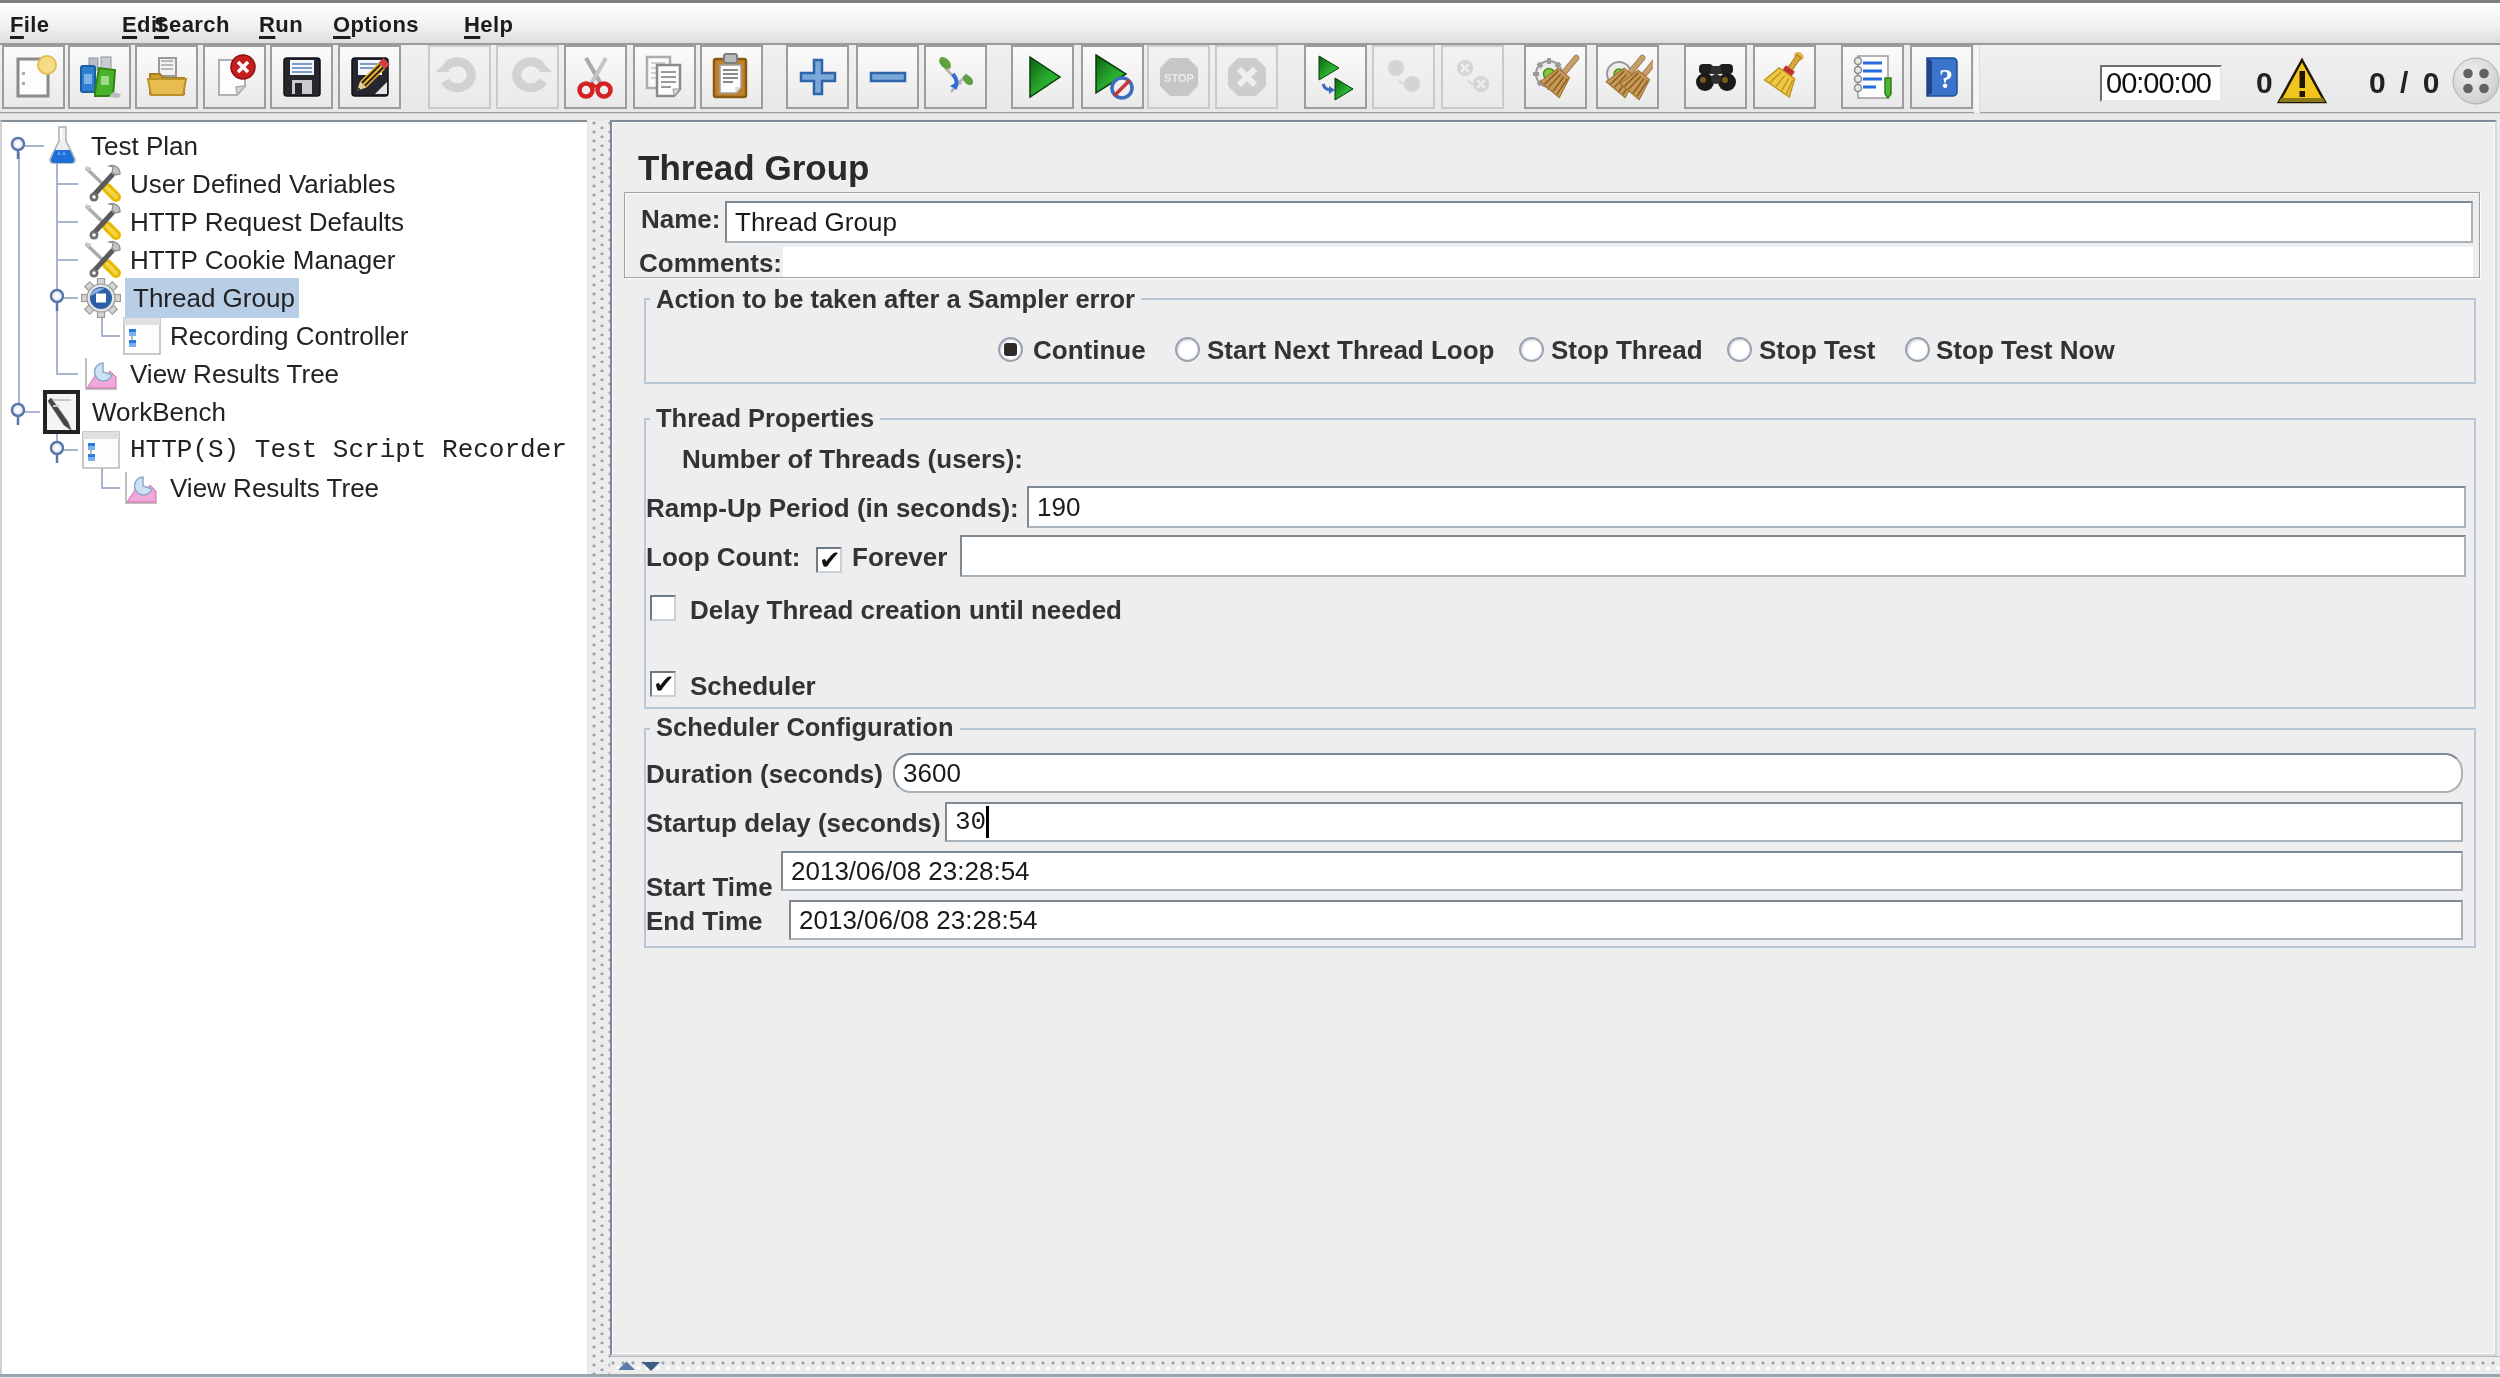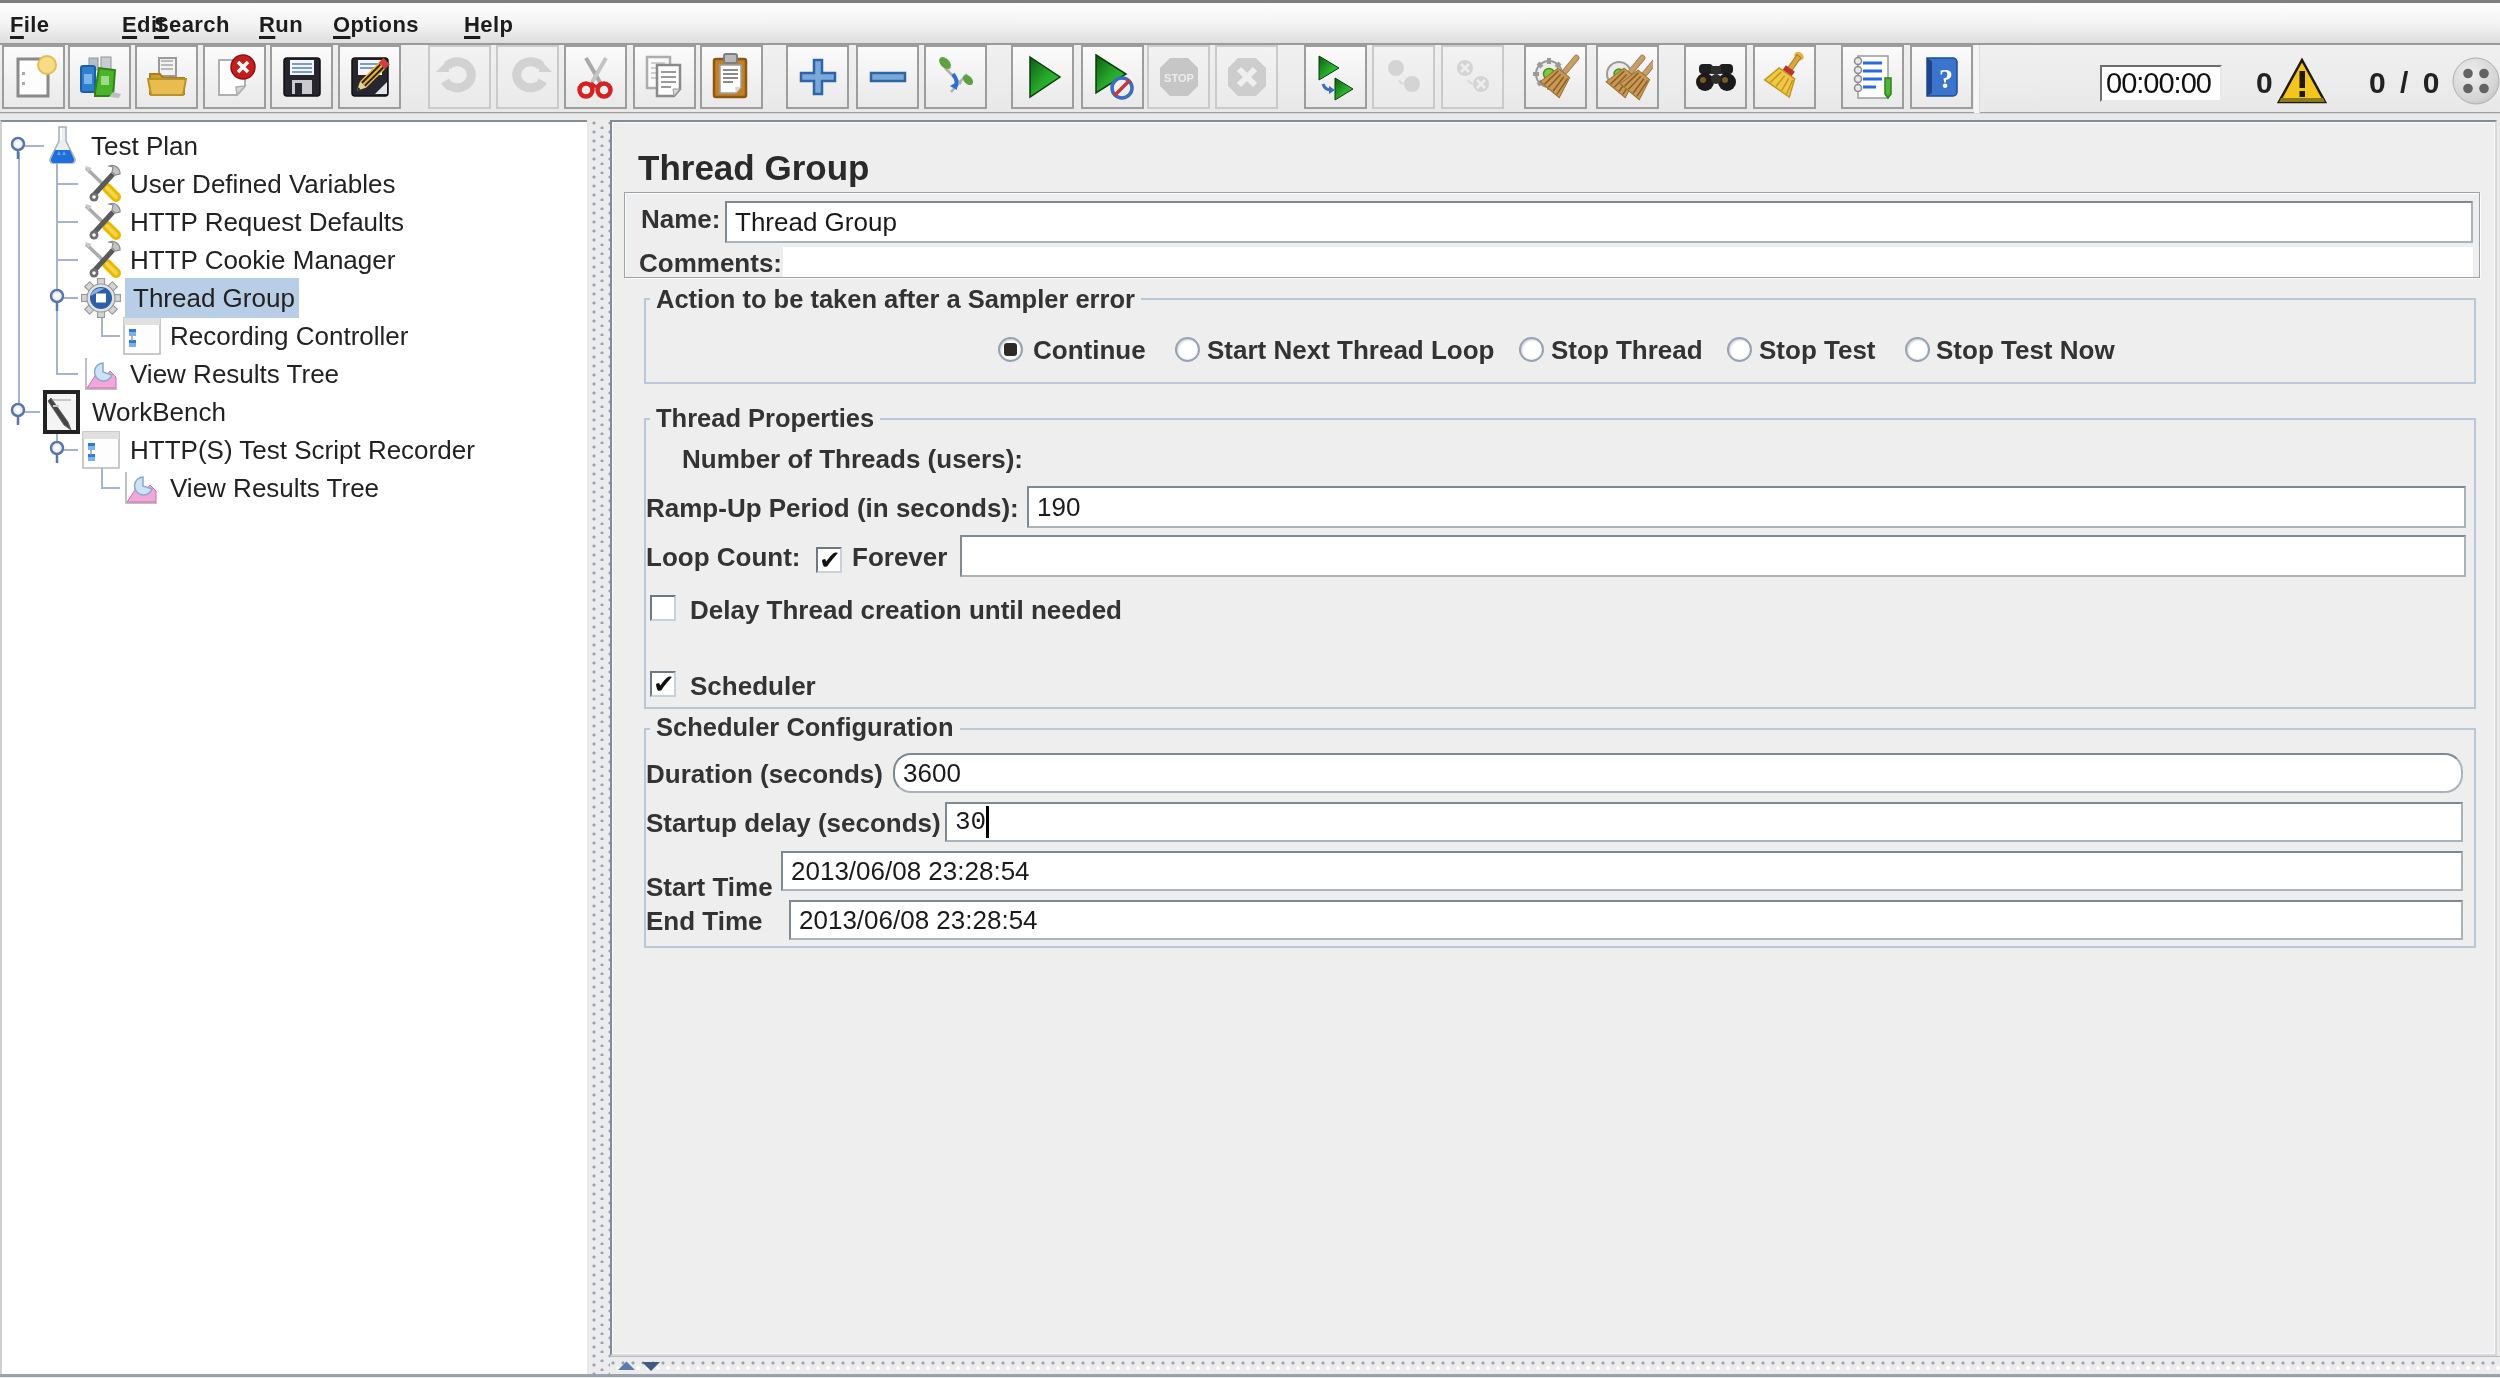--- a/index.html
+++ b/index.html
@@ -517,21 +517,21 @@
 </svg>
 <div class="abs" style="left:123px; top:156px; width:174px; height:40px; background:#b8cde6;"></div>
 <div class="trow" style="left:89px; top:5px;">Test Plan</div>
 <div class="trow" style="left:128px; top:43px;">User Defined Variables</div>
 <div class="trow" style="left:128px; top:81px;">HTTP Request Defaults</div>
 <div class="trow" style="left:128px; top:119px;">HTTP Cookie Manager</div>
 <div class="trow" style="left:131px; top:157px;">Thread Group</div>
 <div class="trow" style="left:168px; top:195px;">Recording Controller</div>
 <div class="trow" style="left:128px; top:233px;">View Results Tree</div>
 <div class="trow" style="left:90px; top:271px;">WorkBench</div>
-<div class="trow" style="left:128px; top:309px;">HTTP(S) Test Script Recorder</div>
+<div class="trow" style="left:128px; top:309px;font-family:Liberation Mono, monospace;">HTTP(S) Test Script Recorder</div>
 <div class="trow" style="left:168px; top:347px;">View Results Tree</div>
 </div>
 
 <div id="vdivider"></div>
 <div id="rpanel">
     <div class="inner">
       <h1 class="title" style="left:25px; top:25px;">Thread Group</h1>
 <div class="etched" style="left:11px; top:69px; width:1856px; height:86px;"></div>
 <div class="lbl" style="left:28px; top:81px;">Name:</div>
 <div class="field" style="left:112px; top:78px; width:1748px; height:42px; line-height:38px;">Thread Group</div>

